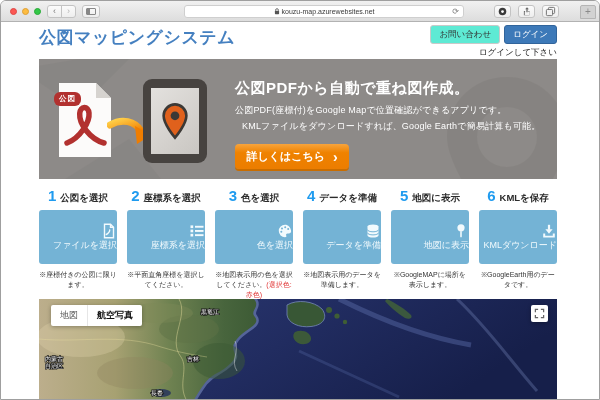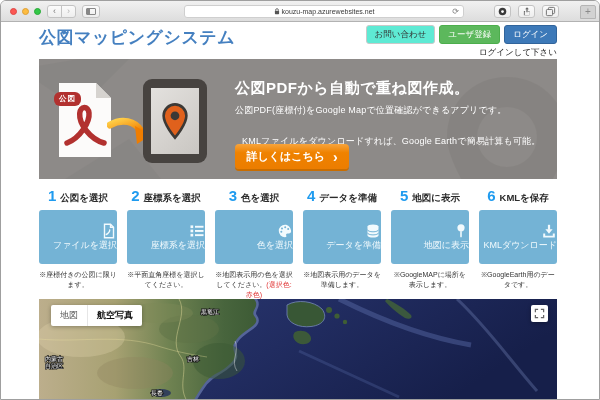--- a/index.html
+++ b/index.html
@@ -40,21 +40,21 @@
   .hero { position:absolute; left:38px; top:58px; width:518px; height:120px; background:#8d8a88; overflow:hidden; }
   .wm { position:absolute; opacity:.55; }
   .hero-pdf { position:absolute; left:20px; top:24px; width:52px; height:74px; }
   .pdf-badge { position:absolute; left:-5px; top:9px; background:#b2312f; color:#fff; font-size:7.5px; font-weight:700; padding:2px 5px; letter-spacing:1px; z-index:2;border-radius:6px; }
   .hero-arrow { position:absolute; left:68px; top:58px; }
   .tablet { position:absolute; left:104px; top:20px; width:64px; height:84px; background:#474340; border-radius:9px; display:flex; align-items:center; justify-content:center; }
   .tablet-screen { width:48px; height:66px; background:linear-gradient(135deg,#e3e1de 0%,#d4d1cd 60%,#c9c6c2 100%); display:flex; align-items:center; justify-content:center; }
   .hero-copy { position:absolute; left:196px; top:20px; width:316px; color:#fff; }
   .hero-title { font-size:15px; font-weight:700; letter-spacing:.5px; }
   .hero-line { font-size:9px; margin-top:6px; letter-spacing:.2px; }
-  .hero-line + .hero-line { margin-top:18px;padding-left:7px; }
+  .hero-line + .hero-line { margin-top:3px;padding-left:7px; }
   .cta { position:absolute; left:196px; top:85px; width:114px; height:25px; border:none; border-radius:4px; background:linear-gradient(#f7a43c,#ef8200 35%,#ec7d00); box-shadow:0 2px 0 #c96d00; color:#fff; font-weight:700; font-size:11px; display:flex; align-items:center; justify-content:center; gap:8px; cursor:pointer; font-family:inherit; }
   .cta .chev { font-size:14px; line-height:1; }
 
   
   .steps { position:absolute; left:38px; top:186px; width:518px; display:grid; grid-template-columns:repeat(6,1fr); column-gap:10px; }
   .step { text-align:center; }
   .step-head { display:flex; align-items:baseline; justify-content:center; gap:4px; height:18px; }
   .step-num { color:#1f9bef; font-size:15px; font-weight:700; }
   .step-title { color:#2b2b2b; font-size:9.5px; font-weight:700; white-space:nowrap; }
   .step-btn { margin-top:5px; width:100%; height:54px; background:#74b3d5; border:none; border-radius:3px; color:#f2fafd; display:flex; flex-direction:column; align-items:flex-end; justify-content:center; cursor:pointer; font-family:inherit; }
@@ -117,21 +117,20 @@
           <rect x="5" y="2" width="9" height="9" rx="1.5" fill="none" stroke="#666" stroke-width="1.3"></rect>
           <rect x="2" y="5" width="9" height="9" rx="1.5" fill="#f3f3f3" stroke="#666" stroke-width="1.3"></rect>
         </svg>
     </div>
     <div class="newtab">+</div>
   </div>
 
   <h1 class="page-title">公図マッピングシステム</h1>
   <div class="hdr-btns">
     <button class="hbtn contact">お問い合わせ</button>
-    <button class="hbtn register">ユーザ登録</button>
     <button class="hbtn login">ログイン</button>
   </div>
   <div class="login-hint">ログインして下さい</div>
 
   <div class="hero">
 
     <svg class="wm" style="left:388px; top:8px;" width="160" height="200" viewBox="0 0 160 200">
       <path d="M80 10 C46 10 20 36 20 70 C20 106 80 180 80 180 C80 180 140 106 140 70 C140 36 114 10 80 10 Z M80 100 A30 30 0 1 1 80 40 A30 30 0 1 1 80 100 Z" fill="#827f7c" fill-rule="evenodd"></path>
     </svg>
     <svg class="wm" style="left:-20px; top:-10px;" width="220" height="140" viewBox="0 0 220 140">

